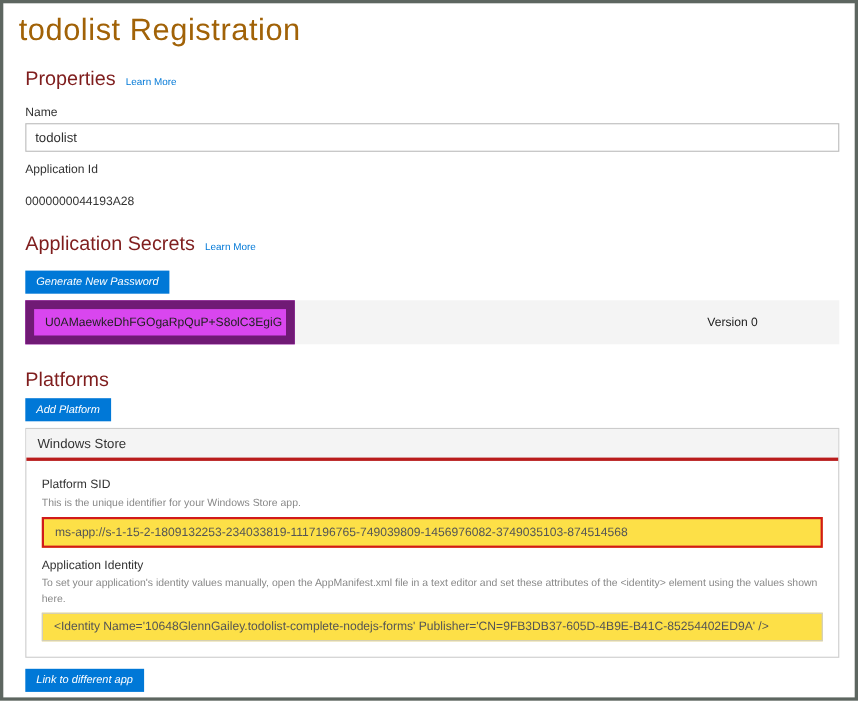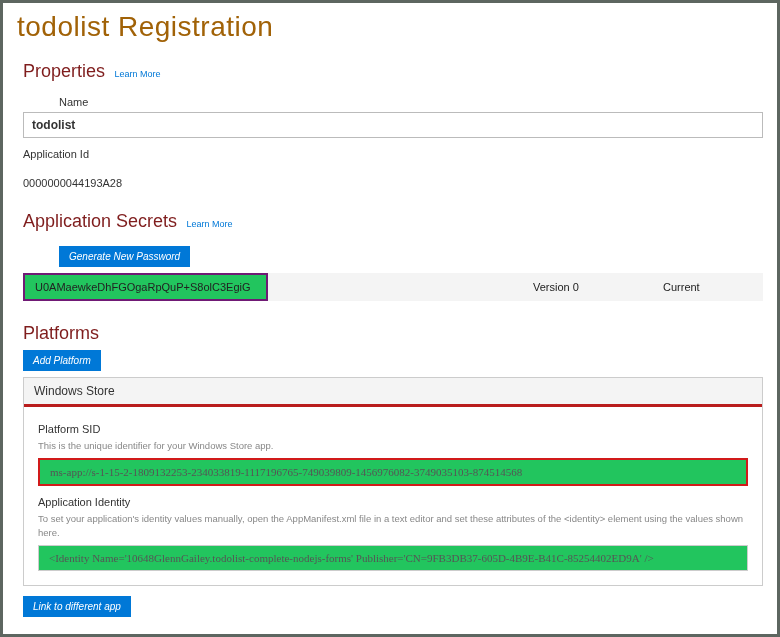--- a/index.html
+++ b/index.html
@@ -42,30 +42,29 @@
     margin-top: 6px;
   }
   .text-input {
     width: 100%;
     border: 1px solid #bbb;
     padding: 5px 8px;
     font-size: 12px;
     font-family: inherit;
     color: #333;
     background: #fff;
-    font-weight: bold;
   }
   .readonly-input {
     width: 100%;
     border: 1px solid #ccc;
-    background: #22c55e;
+    background: #fde047;
     padding: 6px 10px;
     font-size: 11px;
     color: #555;
-    font-family: Liberation Serif, serif;
+    font-family: Liberation Sans, sans-serif;
   }
   .static-value {
     font-size: 11px;
     color: #333;
     margin-top: 17px;
   }
   .btn {
     background: #0078d7;
     color: #fff;
     border: none;
@@ -81,22 +80,22 @@
     background: #f4f4f4;
     padding: 0;
     margin-top: 6px;
     font-size: 11px;
   }
   .secret-cell {
     padding: 6px 10px;
   }
   .secret-key-box {
     flex: 1;
-    border: 2px solid #701a75;
-    background: #22c55e;
+    border: 8px solid #701a75;
+    background: #d946ef;
     max-width: 245px;
   }
   .secret-spacer { flex: 1; }
   .secret-version { width: 130px; }
   .secret-status { width: 110px; }
   .platform-panel {
     border: 1px solid #ccc;
     margin-top: 6px;
   }
   .platform-header {
@@ -112,21 +111,21 @@
   .helper-text {
     font-size: 9.5px;
     color: #888;
     margin: 4px 0 6px 0;
     line-height: 1.4;
   }
   .highlight-red {
     border: 2px solid #d11a1a;
   }
   .platforms-section h2 { margin-bottom: 6px; }
-  .mt6 { margin-top: 6px; margin-left: 36px; }
+  .mt6 { margin-top: 6px; }
   .mt10 { margin-top: 10px; }
 </style>
 </head>
 <body>
 
 <h1 class="page-title">todolist Registration</h1>
 
 <div class="section">
   <h2>Properties</h2>
   <a class="learn-more">Learn More</a>
@@ -141,21 +140,20 @@
 <div class="section">
   <h2>Application Secrets</h2>
   <a class="learn-more">Learn More</a>
   <div class="mt6">
     <button class="btn">Generate New Password</button>
   </div>
   <div class="secrets-row">
     <div class="secret-cell secret-key-box">U0AMaewkeDhFGOgaRpQuP+S8olC3EgiG</div>
     <div class="secret-spacer"></div>
     <div class="secret-cell secret-version">Version 0</div>
-    <div class="secret-cell secret-status">Current</div>
   </div>
 </div>
 
 <div class="section platforms-section">
   <h2>Platforms</h2>
   <div>
     <button class="btn">Add Platform</button>
   </div>
 
   <div class="platform-panel">

